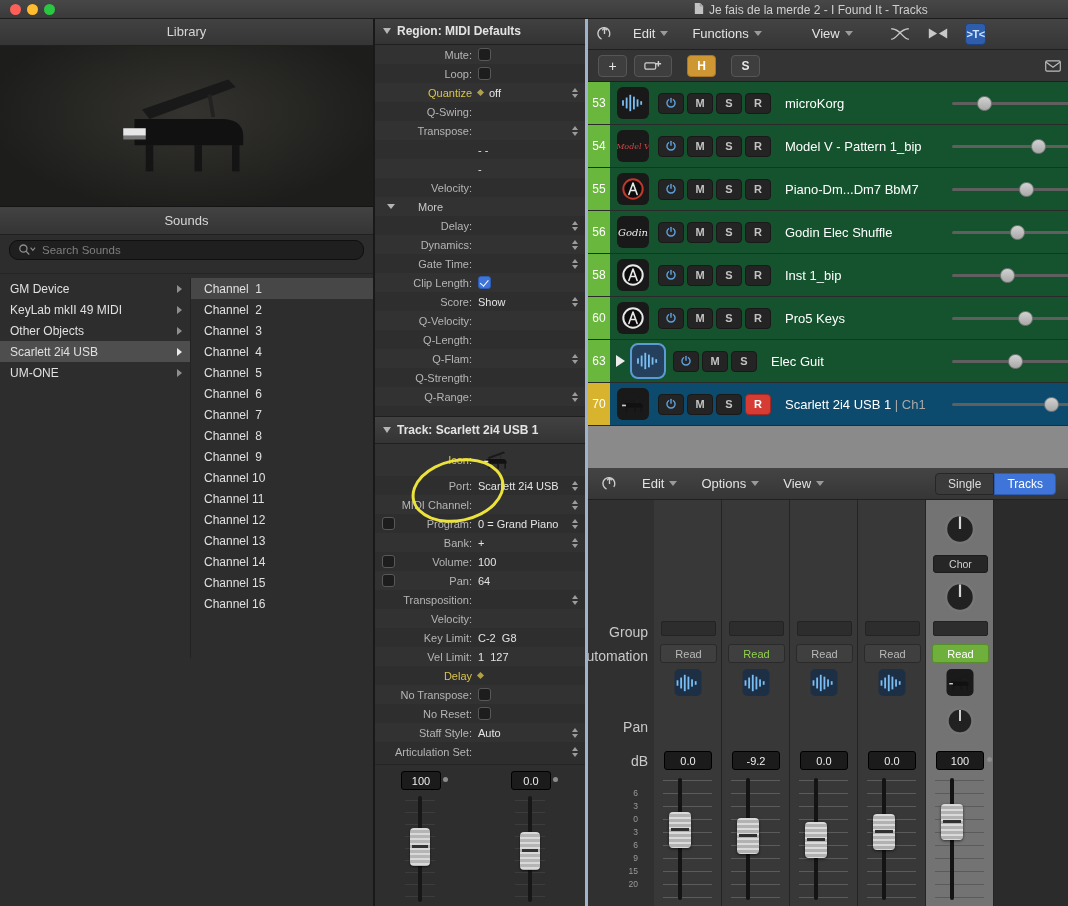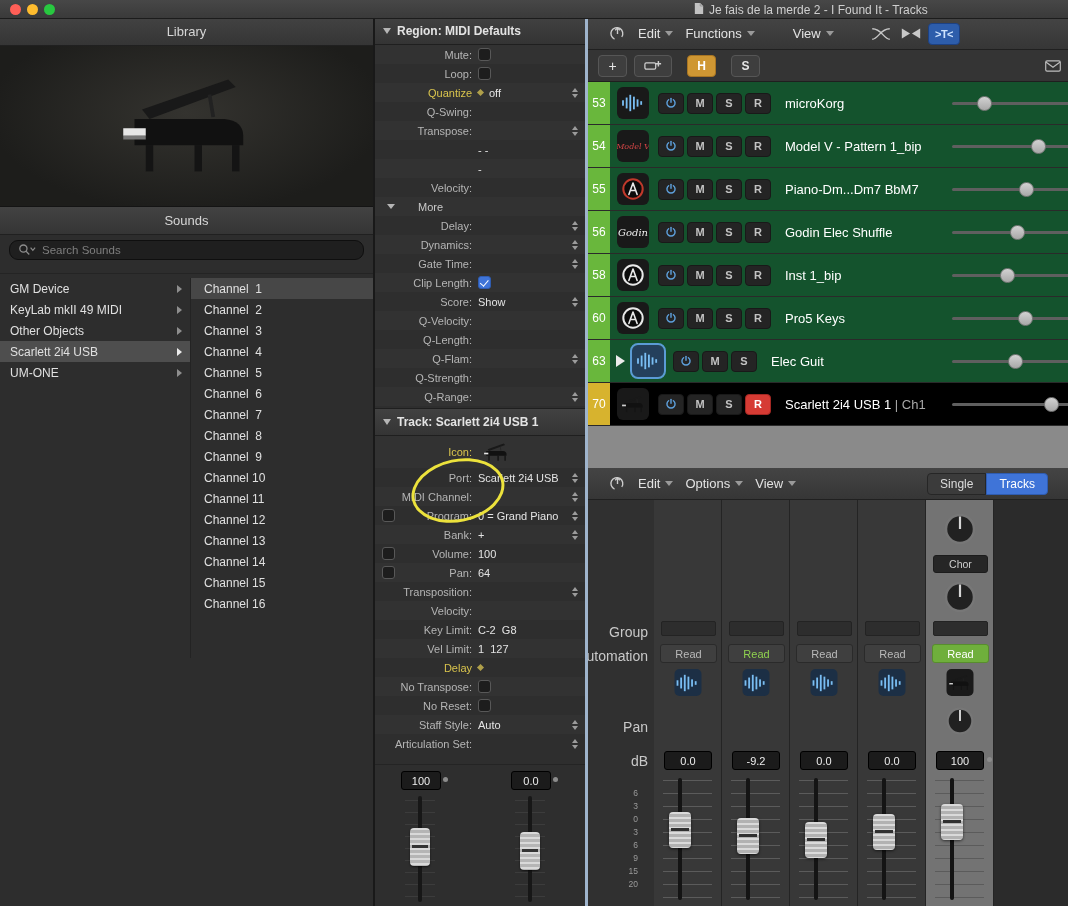--- a/index.html
+++ b/index.html
@@ -22,21 +22,21 @@
 .lib-row{height:21px;display:flex;align-items:center;padding:0 8px 0 10px;font-size:12px;color:#e0e0e0}
 .lib-row.selected{background:#4e4e4e}
 .lib-label{flex:1;white-space:nowrap;overflow:hidden}
 .tri-right{width:0;height:0;border-top:4px solid transparent;border-bottom:4px solid transparent;border-left:5px solid #8e8e8e;flex:none}
 .tri-right.bright{border-left-color:#ececec}
 .chan-row{height:21px;display:flex;align-items:center;padding-left:13px;font-size:12px;color:#e0e0e0;white-space:pre}
 .chan-row.selected{background:#474747}
 
 .inspector{position:absolute;left:375px;top:18px;width:210px;bottom:0;background:#2e2e2e;overflow:hidden}
 .insp-header{height:26px;background:linear-gradient(#414141,#343434);border-bottom:1px solid #1f1f1f;display:flex;align-items:center;gap:6px;padding-left:8px;font-size:12px;font-weight:bold;color:#e3e3e3}
-.insp-header.second{margin-top:2px;border-top:1px solid #1f1f1f}
+.insp-header.second{margin-top:10px;border-top:1px solid #1f1f1f}
 .tri-down{width:0;height:0;border-left:4.5px solid transparent;border-right:4.5px solid transparent;border-top:6px solid #b5b5b5;flex:none}
 .insp-row{height:19px;display:flex;align-items:center;font-size:11px;color:#b5b5b5;position:relative;padding-right:22px}
 .insp-row.tall{height:32px}
 .insp-row:nth-child(odd){background:rgba(255,255,255,0.018)}
 .insp-label{width:97px;text-align:right;flex:none;white-space:pre}
 .insp-label.accent{color:#d9c44d}
 .insp-value{margin-left:6px;color:#e4e4e4;white-space:pre}
 .cb{width:11px;height:11px;border-radius:3px;background:#1d1d1d;border:1px solid #585858;margin-left:6px;flex:none;position:relative}
 .cb.left{position:absolute;left:7px;margin:0}
 .cb.checked{background:#3f74d8;border-color:#2f5cb0}
@@ -55,32 +55,32 @@
 .fdot{position:absolute;top:12px;width:5px;height:5px;border-radius:50%;background:#8c8c8c}
 .vfader{position:absolute;top:31px;bottom:4px;width:60px}
 .vgroove{position:absolute;left:50%;margin-left:-2px;top:0;bottom:0;width:4px;background:#171717;border-radius:2px}
 .vticks{position:absolute;left:50%;margin-left:-15px;width:30px;top:4px;bottom:4px;background:repeating-linear-gradient(to bottom,#4a4a4a 0 1px,transparent 1px 12px);opacity:.5}
 .vcap{position:absolute;left:50%;margin-left:-10px;width:20px;height:38px;border-radius:4px;background:repeating-linear-gradient(to bottom,#d9d9d9 0 2px,#b5b5b5 2px 5px);box-shadow:0 1px 2px rgba(0,0,0,.6)}
 .vcap::after{content:"";position:absolute;left:2px;right:2px;top:17px;height:3px;background:#333}
 
 .divider{position:absolute;left:585px;top:18px;bottom:0;width:3px;background:#9fb4cc;z-index:4}
 
 .tracks{position:absolute;left:588px;top:18px;width:480px;height:450px;background:#3a3a3a;overflow:hidden}
-.tbar{height:31px;background:linear-gradient(#444,#363636);border-bottom:1px solid #202020;display:flex;align-items:center;padding:0 16px;gap:4px}
+.tbar{height:31px;background:linear-gradient(#444,#363636);border-bottom:1px solid #202020;display:flex;align-items:center;padding:0 8px;gap:16px}
 .menu-btn{display:flex;align-items:center;gap:5px;font-size:13px;color:#e2e2e2;padding:2px 4px}
 .chev{width:0;height:0;border-left:4px solid transparent;border-right:4px solid transparent;border-top:5px solid #9a9a9a}
 .icon-btn{display:flex;align-items:center;justify-content:center;width:26px;height:22px}
 .spacer{flex:1}
 .snap-btn{width:30px;height:20px;border-radius:4px;background:#2d5dab;border:1px solid #1d4182;color:#cfe4ff;font-size:11px;font-weight:bold;display:flex;align-items:center;justify-content:center;letter-spacing:-0.5px}
 .tbar2{height:31px;background:#343434;border-bottom:1px solid #1f1f1f;display:flex;align-items:center;padding:0 10px;gap:7px}
 .sq-btn{min-width:27px;height:20px;border-radius:4px;background:#3e3e3e;border:1px solid #565656;color:#e5e5e5;font-size:14px;display:flex;align-items:center;justify-content:center}
 .sq-btn.h{background:#cf9733;border-color:#a87523;color:#fff;font-weight:bold;font-size:12px;margin-left:8px}
 .sq-btn.s{font-weight:bold;font-size:12px;margin-left:8px}
 .track-row{height:42px;display:flex;align-items:center;background:#14532d;border-bottom:1px solid #2a2a2a;position:relative}
-.track-row.selected{background:#000000}
+.track-row.selected{background:#0c4a6e}
 .t-badge{width:22px;height:100%;display:flex;align-items:center;justify-content:center;font-size:12px;color:#fff;flex:none}
 .play-tri{width:0;height:0;border-top:6px solid transparent;border-bottom:6px solid transparent;border-left:9px solid #ececec;margin-left:6px;flex:none}
 .t-icon{width:32px;height:32px;border-radius:6px;background:#191919;display:flex;align-items:center;justify-content:center;margin-left:7px;flex:none;overflow:hidden}
 .t-icon.ic-sel{background:#24405c;outline:2px solid #5b9bd5}
 .logo-modelv{font-family:"DejaVu Serif",serif;font-style:italic;font-size:8px;color:#d04545;white-space:nowrap}
 .logo-godin{font-family:"DejaVu Serif",serif;font-style:italic;font-size:10px;color:#efefef}
 .t-pwr{width:24px;height:19px;border-radius:4px;background:#242424;border:1px solid #191919;display:flex;align-items:center;justify-content:center;margin-left:9px;flex:none}
 .t-msr{width:24px;height:19px;border-radius:4px;background:#242424;border:1px solid #191919;display:flex;align-items:center;justify-content:center;margin-left:3px;font-size:11px;font-weight:bold;color:#c3c3c3;flex:none}
 .t-msr.red{background:#d63b34;border-color:#a32823;color:#fff}
 .t-name{margin-left:14px;font-size:13px;color:#fff;white-space:nowrap}

